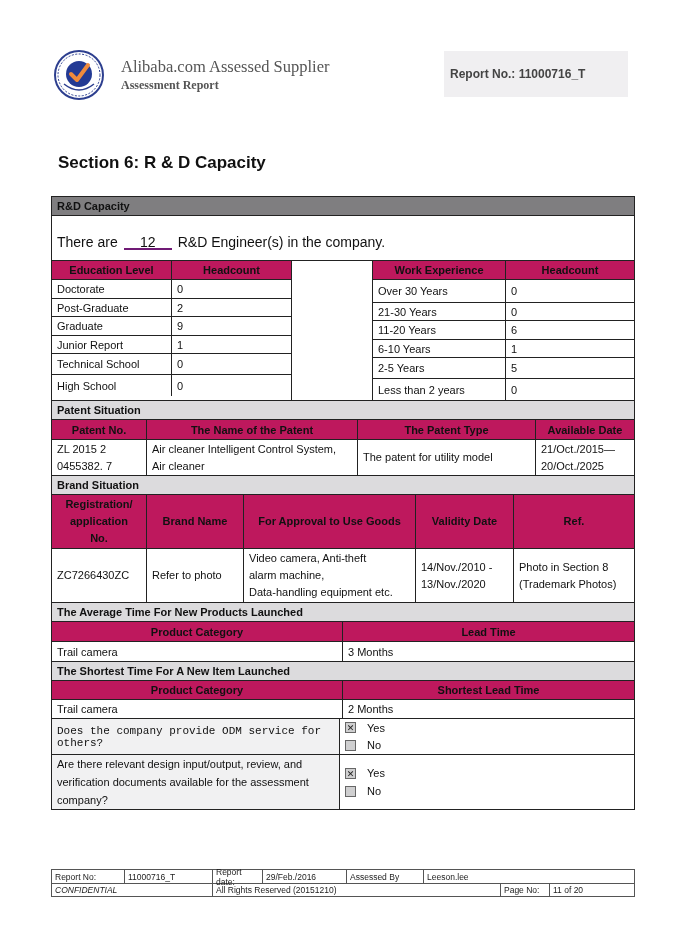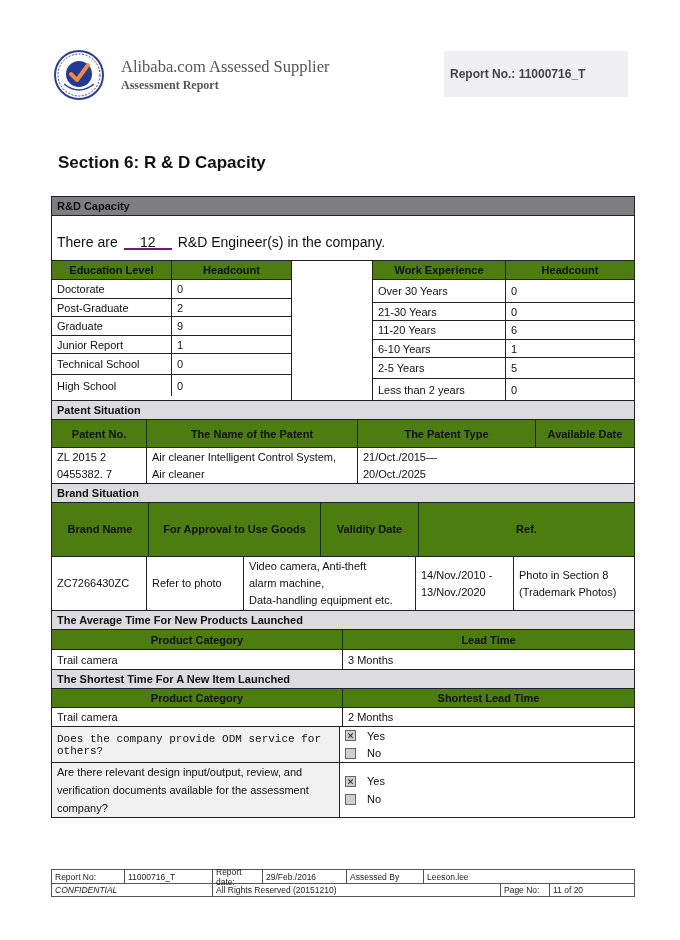--- a/index.html
+++ b/index.html
@@ -19,21 +19,21 @@
   }
   .section-title { position: absolute; left: 58px; top: 153px; font-size: 17px; font-weight: bold; color: #111; }
 
   .doc { position: absolute; left: 51px; top: 196px; width: 584px; border: 1px solid #222; border-bottom: none; }
   .row { display: flex; border-bottom: 1px solid #222; font-size: 11px; }
   .row > div { border-right: 1px solid #222; padding: 0 5px; display: flex; align-items: center; }
   .row > div:last-child { border-right: none; }
   .band-dark { background: #7f7e80; font-weight: bold; height: 19px; }
   .band-light { background: #dcdbdd; font-weight: bold; height: 18px; }
   .band-dark > div, .band-light > div { flex: 1; }
-  .hdr { background: #4d7c0f; font-weight: bold; }
+  .hdr { background: #be185d; font-weight: bold; }
   .hdr > div { justify-content: center; text-align: center; }
   .c { justify-content: center; text-align: center; }
 
   .eng-line { height: 45px; display: flex; align-items: flex-end; padding: 0 5px 10px; border-bottom: 1px solid #222; font-size: 14px; }
   .eng-line .blank { display: inline-block; width: 48px; border-bottom: 2px solid #701a75; text-align: center; margin: 0 6px; line-height: 12px; }
 
   .edu-wrap { display: flex; border-bottom: 1px solid #222; font-size: 11px; }
   .edu-col { display: flex; flex-direction: column; }
   .edu-col .r { display: flex; border-bottom: 1px solid #222; }
   .edu-col .r:last-child { border-bottom: none; }
@@ -142,45 +142,51 @@
       <div class="r" style="height:21px;">
           <div style="width:133px;">Less  than  2  years</div>
           <div style="flex:1;">0</div>
         </div>
     </div>
   </div>
 
   <div class="row band-light" style="height:19px;">
     <div>Patent Situation</div>
   </div>
-  <div class="row hdr" style="height:28px;">
+  <div class="row hdr" style="height:20px;">
     <div style="width:95px;">Patent No.</div>
     <div style="width:211px;">The Name of the Patent</div>
     <div style="width:178px;">The Patent Type</div>
     <div style="flex:1;">Available Date</div>
   </div>
   <div class="row" style="height:36px; line-height:17px;">
     <div style="width:95px; flex-direction:column; align-items:flex-start; justify-content:center;">
       <span>ZL 2015 2</span>
       <span>0455382. 7</span>
     </div>
     <div style="width:211px; flex-direction:column; align-items:flex-start; justify-content:center;">
       <span>Air cleaner Intelligent Control System,</span>
       <span>Air cleaner</span>
     </div>
+    <div style="width:178px;">The patent for utility model</div>
     <div style="flex:1; flex-direction:column; align-items:flex-start; justify-content:center;">
       <span>21/Oct./2015—</span>
       <span>20/Oct./2025</span>
     </div>
   </div>
 
   <div class="row band-light" style="height:19px;">
     <div>Brand Situation</div>
   </div>
   <div class="row hdr" style="height:54px; line-height:17px;">
+    <div style="width:95px; flex-direction:column;">
+      <span>Registration/</span>
+      <span>application</span>
+      <span>No.</span>
+    </div>
     <div style="width:97px;">Brand Name</div>
     <div style="width:172px;">For Approval to Use Goods</div>
     <div style="width:98px;">Validity Date</div>
     <div style="flex:1;">Ref.</div>
   </div>
   <div class="row" style="height:54px; line-height:17px;">
     <div style="width:95px;">ZC7266430ZC</div>
     <div style="width:97px;">Refer to photo</div>
     <div style="width:172px; flex-direction:column; align-items:flex-start; justify-content:center;">
       <span>Video camera, Anti-theft</span>

